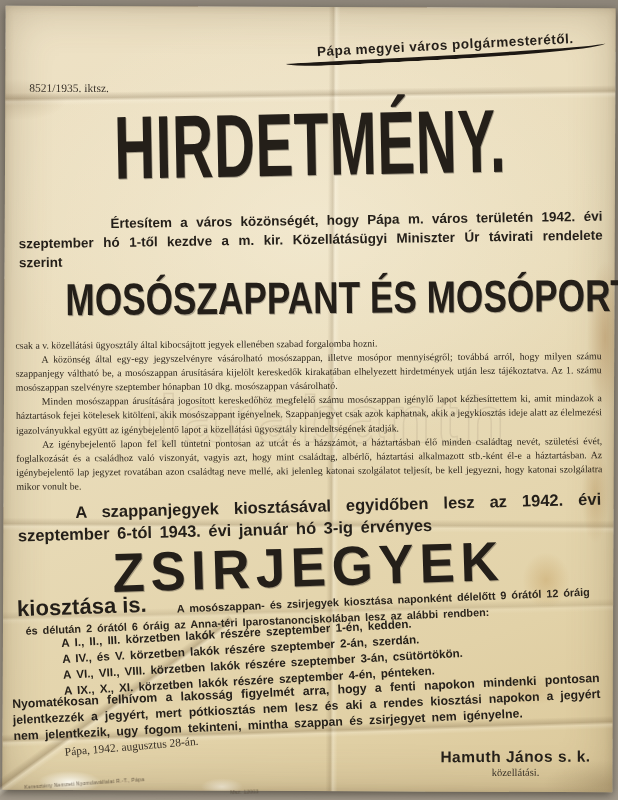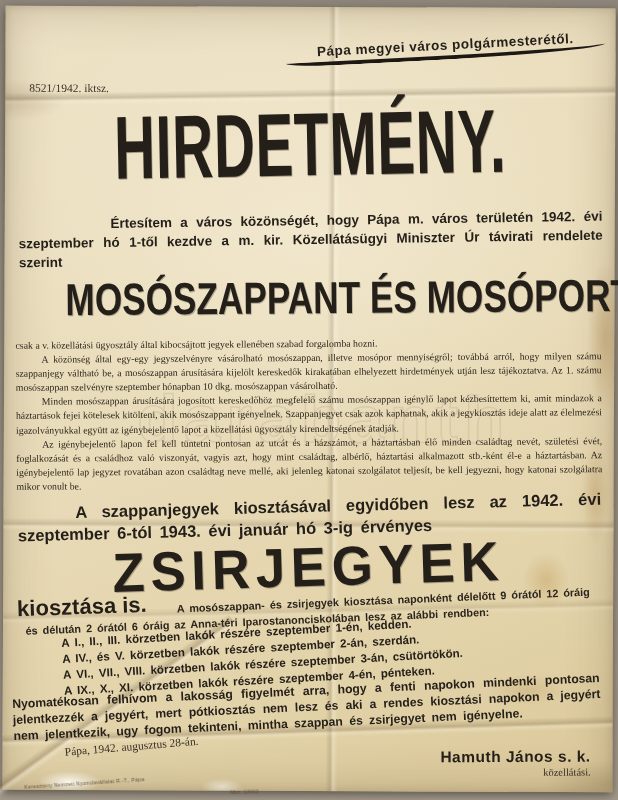--- a/index.html
+++ b/index.html
@@ -89,21 +89,21 @@
     transform:rotate(-3.4deg);transform-origin:0 0;word-spacing:2px;}
   .schedule div{margin:0 0 2px 0;}
 
   .warning{top:676px;left:10px;right:12px;
     font-size:12.2px;font-weight:bold;line-height:1.33;text-align:justify;
     word-spacing:3px;transform:rotate(-2.8deg);}
 
   .dateline{top:734px;left:62px;font-family:"Liberation Serif",serif;
     font-size:11.5px;color:#362f26;transform:rotate(-5deg);}
 
-  .signblock{top:740px;right:22px;text-align:right;transform:rotate(-.5deg);}
+  .signblock{top:740px;right:22px;text-align:center;transform:rotate(-.5deg);}
   .signname{font-size:15.5px;font-weight:bold;letter-spacing:.5px;}
   .signtitle{font-family:"Liberation Serif",serif;font-size:10.5px;color:#332c23;margin-top:1px;}
 
   .imprint{top:774px;left:22px;font-size:5px;color:rgba(70,58,44,.8);
     transform:rotate(-4deg);letter-spacing:.3px;filter:blur(.3px);}
   .printmark{top:782px;left:228px;font-size:5.5px;color:rgba(70,58,44,.6);transform:rotate(-2deg);filter:blur(.3px);}
 
   .watermark{top:374px;left:40px;right:10px;text-align:center;
     font-size:66px;font-weight:bold;letter-spacing:6px;
     color:rgba(235,225,200,.10);
@@ -121,21 +121,21 @@
     <div class="crease crease-h crease-h2"></div>
     <div class="crease crease-h crease-h3"></div>
     <div class="crease crease-h crease-h4"></div>
     <div class="crease crease-d"></div>
     <div class="stains"></div>
 
     <div class="abs watermark">darabanth</div>
 
     <div class="abs ink office">Pápa megyei város polgármesterétől.</div>
 
-    <div class="abs refnum">8521/1942. iktsz.</div>
+    <div class="abs refnum">8521/1935. iktsz.</div>
 
     <div class="abs ink title">HIRDETMÉNY.</div>
 
     <div class="abs ink intro">Értesítem a város közönségét, hogy Pápa m. város területén 1942. évi szeptember hó 1-től kezdve a m. kir. Közellátásügyi Miniszter Úr távirati rendelete szerint</div>
 
     <div class="abs ink headline1">MOSÓSZAPPANT ÉS MOSÓPORT</div>
 
     <div class="abs bodytext">
       <p>csak a v. közellátási ügyosztály által kibocsájtott jegyek ellenében szabad forgalomba hozni.</p>
       <p>A közönség által egy-egy jegyszelvényre vásárolható mosószappan, illetve mosópor mennyiségről; továbbá arról, hogy milyen számu szappanjegy váltható be, a mosószappan árusítására kijelölt kereskedők kirakatában elhelyezett hirdetmények utján lesz tájékoztatva. Az 1. számu mosószappan szelvényre szeptember hónapban 10 dkg. mosószappan vásárolható.</p>

